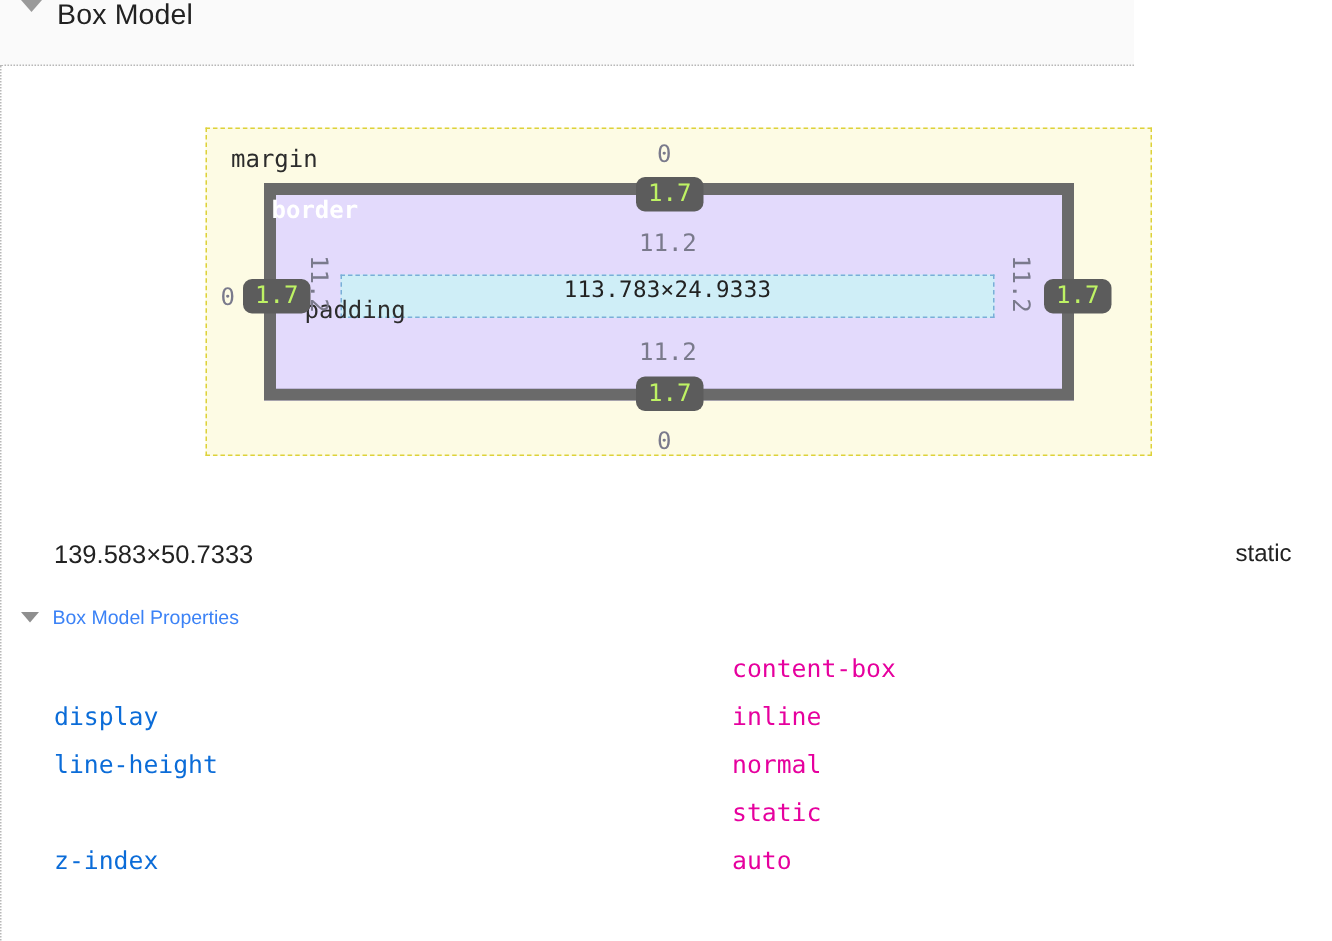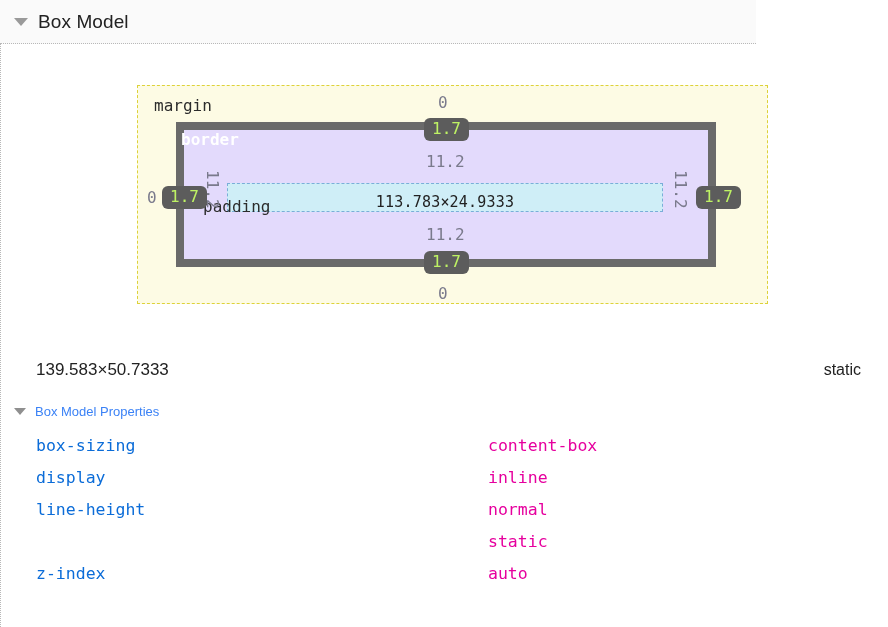--- a/index.html
+++ b/index.html
@@ -19,21 +19,20 @@
   .panel-header {
     position: absolute;
     left: 0;
     top: 0;
     width: 756px;
     height: 44px;
     background: #fafafa;
     border-bottom: 1px dotted #b8b8b8;
     box-sizing: border-box;
     display: flex;
-    align-items: center;
   }
   .twisty {
     width: 0;
     height: 0;
     border-left: 7px solid transparent;
     border-right: 7px solid transparent;
     border-top: 8px solid #9a9a9a;
     margin-left: 14px;
     margin-right: 10px;
     flex: none;
@@ -98,21 +97,21 @@
   .bm-content {
     position: absolute;
     left: 227px;
     top: 139px;
     width: 436px;
     height: 29px;
     background: #cfeef7;
     border: 1px dashed #7aaed8;
     box-sizing: border-box;
     display: flex;
-    align-items: flex-end;
+    align-items: flex-start;
     justify-content: center;
   }
   .bm-content-label {
     font-family: "DejaVu Sans Mono", monospace;
     font-size: 15px;
     color: #222;
     letter-spacing: 0.2px;
   }
 
   
@@ -287,21 +286,20 @@
   <span class="summary-position">static</span>
 </div>
 
 <div class="props-header">
   <span class="twisty"></span>
   <span class="props-title">Box Model Properties</span>
 </div>
 
 <div class="props-list">
   <div class="prop-row">
-    <span class="prop-name">box-sizing</span>
     <span class="prop-value">content-box</span>
   </div>
   <div class="prop-row">
     <span class="prop-name">display</span>
     <span class="prop-value">inline</span>
   </div>
   <div class="prop-row">
     <span class="prop-name">line-height</span>
     <span class="prop-value">normal</span>
   </div>

